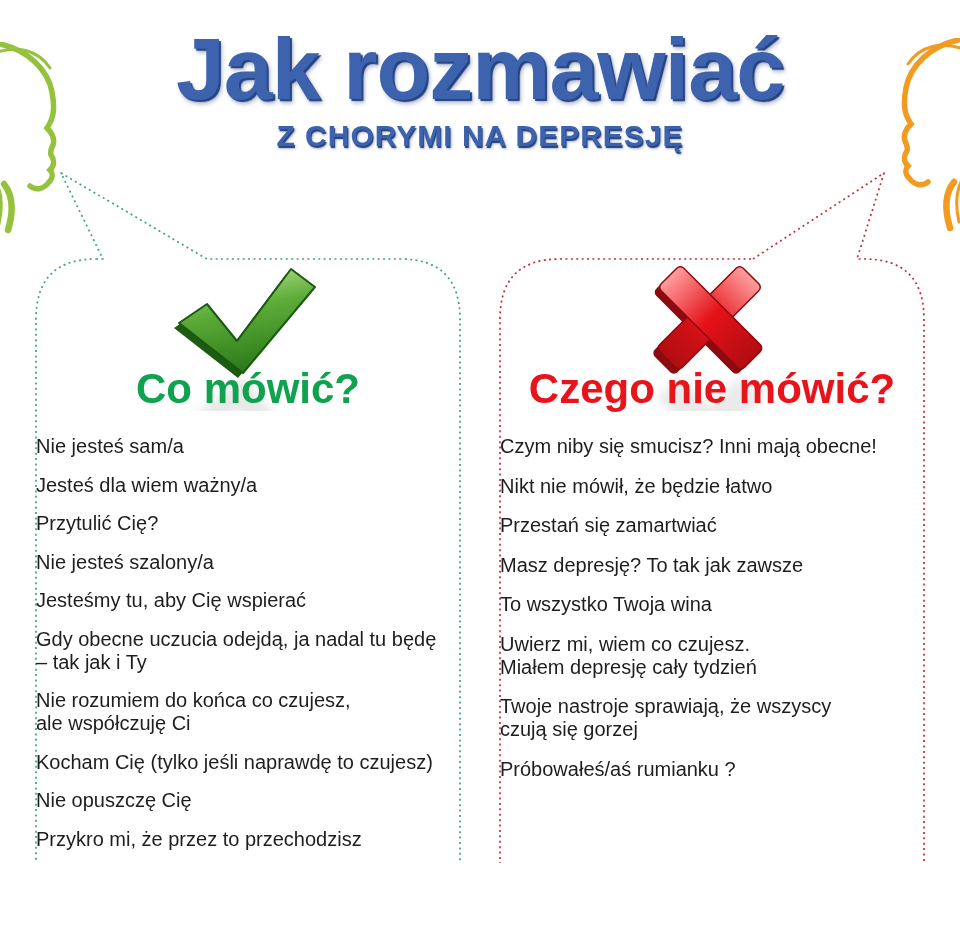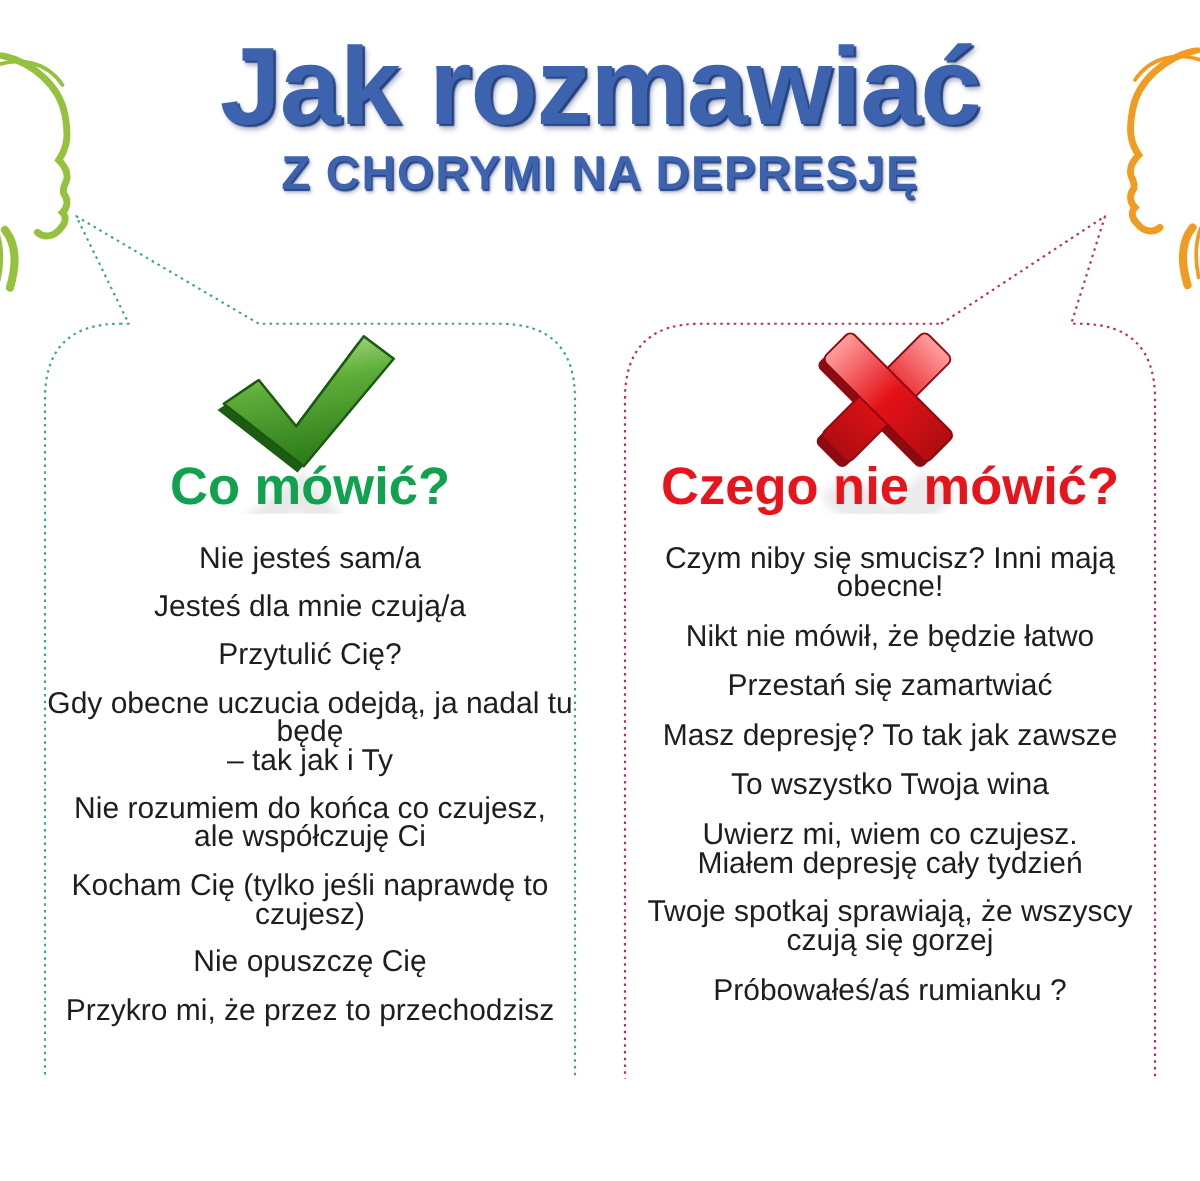--- a/index.html
+++ b/index.html
@@ -9,21 +9,21 @@
   }
   
   .title-wrap{position:absolute;top:24px;left:0;right:0;text-align:center;}
   .title-main{
     margin:0;font-size:88px;line-height:1.02;font-weight:bold;
     color:var(--title-blue,#3d63ae);
     text-shadow:2px 2px 1px #24427f, 3px 4px 4px rgba(30,50,100,.35);
     letter-spacing:-1px;
   }
   .title-sub{
-    margin:6px 0 0 0;font-size:38px;line-height:1.05;font-weight:bold;
+    margin:6px 0 0 0;font-size:30px;line-height:1.05;font-weight:bold;
     color:var(--title-blue,#3d63ae);
     text-shadow:1px 2px 1px #24427f, 2px 3px 3px rgba(30,50,100,.3);
     letter-spacing:1px;
   }
   
   .face{position:absolute;pointer-events:none;}
   .face-left{left:-6px;top:42px;}
   .face-right{left:860px;top:38px;transform:scaleX(-1);}
   .face path{fill:none;stroke-linecap:round;}
   .face-left path{stroke:var(--face-green,#94c23c);}
@@ -41,22 +41,22 @@
   .panel-left{left:36px;}
   .panel-right{left:500px;}
   .big-icon{margin:2px 0 -46px 0;}
   .panel-header{
     margin:0 0 22px 0;font-size:42px;line-height:48px;font-weight:bold;position:relative;z-index:2;
   }
   .panel-left .panel-header{color:var(--green-accent,#10a24e);}
   .panel-right .panel-header{color:var(--red-accent,#e8141c);}
   .items{display:flex;flex-direction:column;align-items:center;width:100%;}
   .items p{
-    margin:0 0 15.5px 0;font-size:24px;line-height:23px;color:var(--body-text,#1e1e1e);
-    text-align:center;white-space:pre-line;width:100%;
+    margin:0 0 15.5px 0;font-size:20px;line-height:23px;color:var(--body-text,#1e1e1e);
+    text-align:left;white-space:pre-line;width:100%;
   }
   .panel-right .items p{margin-bottom:16.5px;}
 </style>
 </head>
 <body>
 
 <div class="canvas">
 
   <svg class="face face-left" width="104" height="200" viewBox="0 0 104 200" aria-hidden="true">
     <path d="M -2 12 C 22 2 44 8 56 26" stroke-width="3"></path>
@@ -95,22 +95,24 @@
       </defs>
       <g transform="translate(0,228) scale(1,-1)" opacity="0.16">
         <path d="M6 62 L34 43 L64 80 L118 8 L142 26 L70 112 Z" fill="#777" filter="url(#blurRef)"></path>
       </g>
       <path d="M6 62 L34 43 L64 80 L118 8 L142 26 L70 112 Z" transform="translate(-5,5)" fill="#1c5c12"></path>
       <path d="M6 62 L34 43 L64 80 L118 8 L142 26 L70 112 Z" fill="url(#gradCheck)" stroke="#1a5a10" stroke-width="2" stroke-linejoin="round"></path>
     </svg>
     <h3 class="panel-header">Co mówić?</h3>
     <div class="items">
         <p>Nie jesteś sam/a</p>
-        <p>Jesteś dla mnie czują/a</p>
+        <p>Jesteś dla wiem ważny/a</p>
         <p>Przytulić Cię?</p>
+        <p>Nie jesteś szalony/a</p>
+        <p>Jesteśmy tu, aby Cię wspierać</p>
         <p>Gdy obecne uczucia odejdą, ja nadal tu będę
 – tak jak i Ty</p>
         <p>Nie rozumiem do końca co czujesz,
 ale współczuję Ci</p>
         <p>Kocham Cię  (tylko jeśli naprawdę to czujesz)</p>
         <p>Nie opuszczę Cię</p>
         <p>Przykro mi, że przez to przechodzisz</p>
       </div>
   </section>
 
@@ -143,19 +145,19 @@
     </svg>
     <h3 class="panel-header">Czego nie mówić?</h3>
     <div class="items">
         <p>Czym niby się smucisz? Inni mają obecne!</p>
         <p>Nikt nie mówił, że będzie łatwo</p>
         <p>Przestań się zamartwiać</p>
         <p>Masz depresję? To tak jak zawsze</p>
         <p>To wszystko Twoja wina</p>
         <p>Uwierz mi, wiem co czujesz.
 Miałem depresję cały tydzień</p>
-        <p>Twoje spotkaj sprawiają, że wszyscy
+        <p>Twoje nastroje sprawiają, że wszyscy
 czują się gorzej</p>
         <p>Próbowałeś/aś rumianku ?</p>
       </div>
   </section>
 
 </div>
 
 </body></html>

